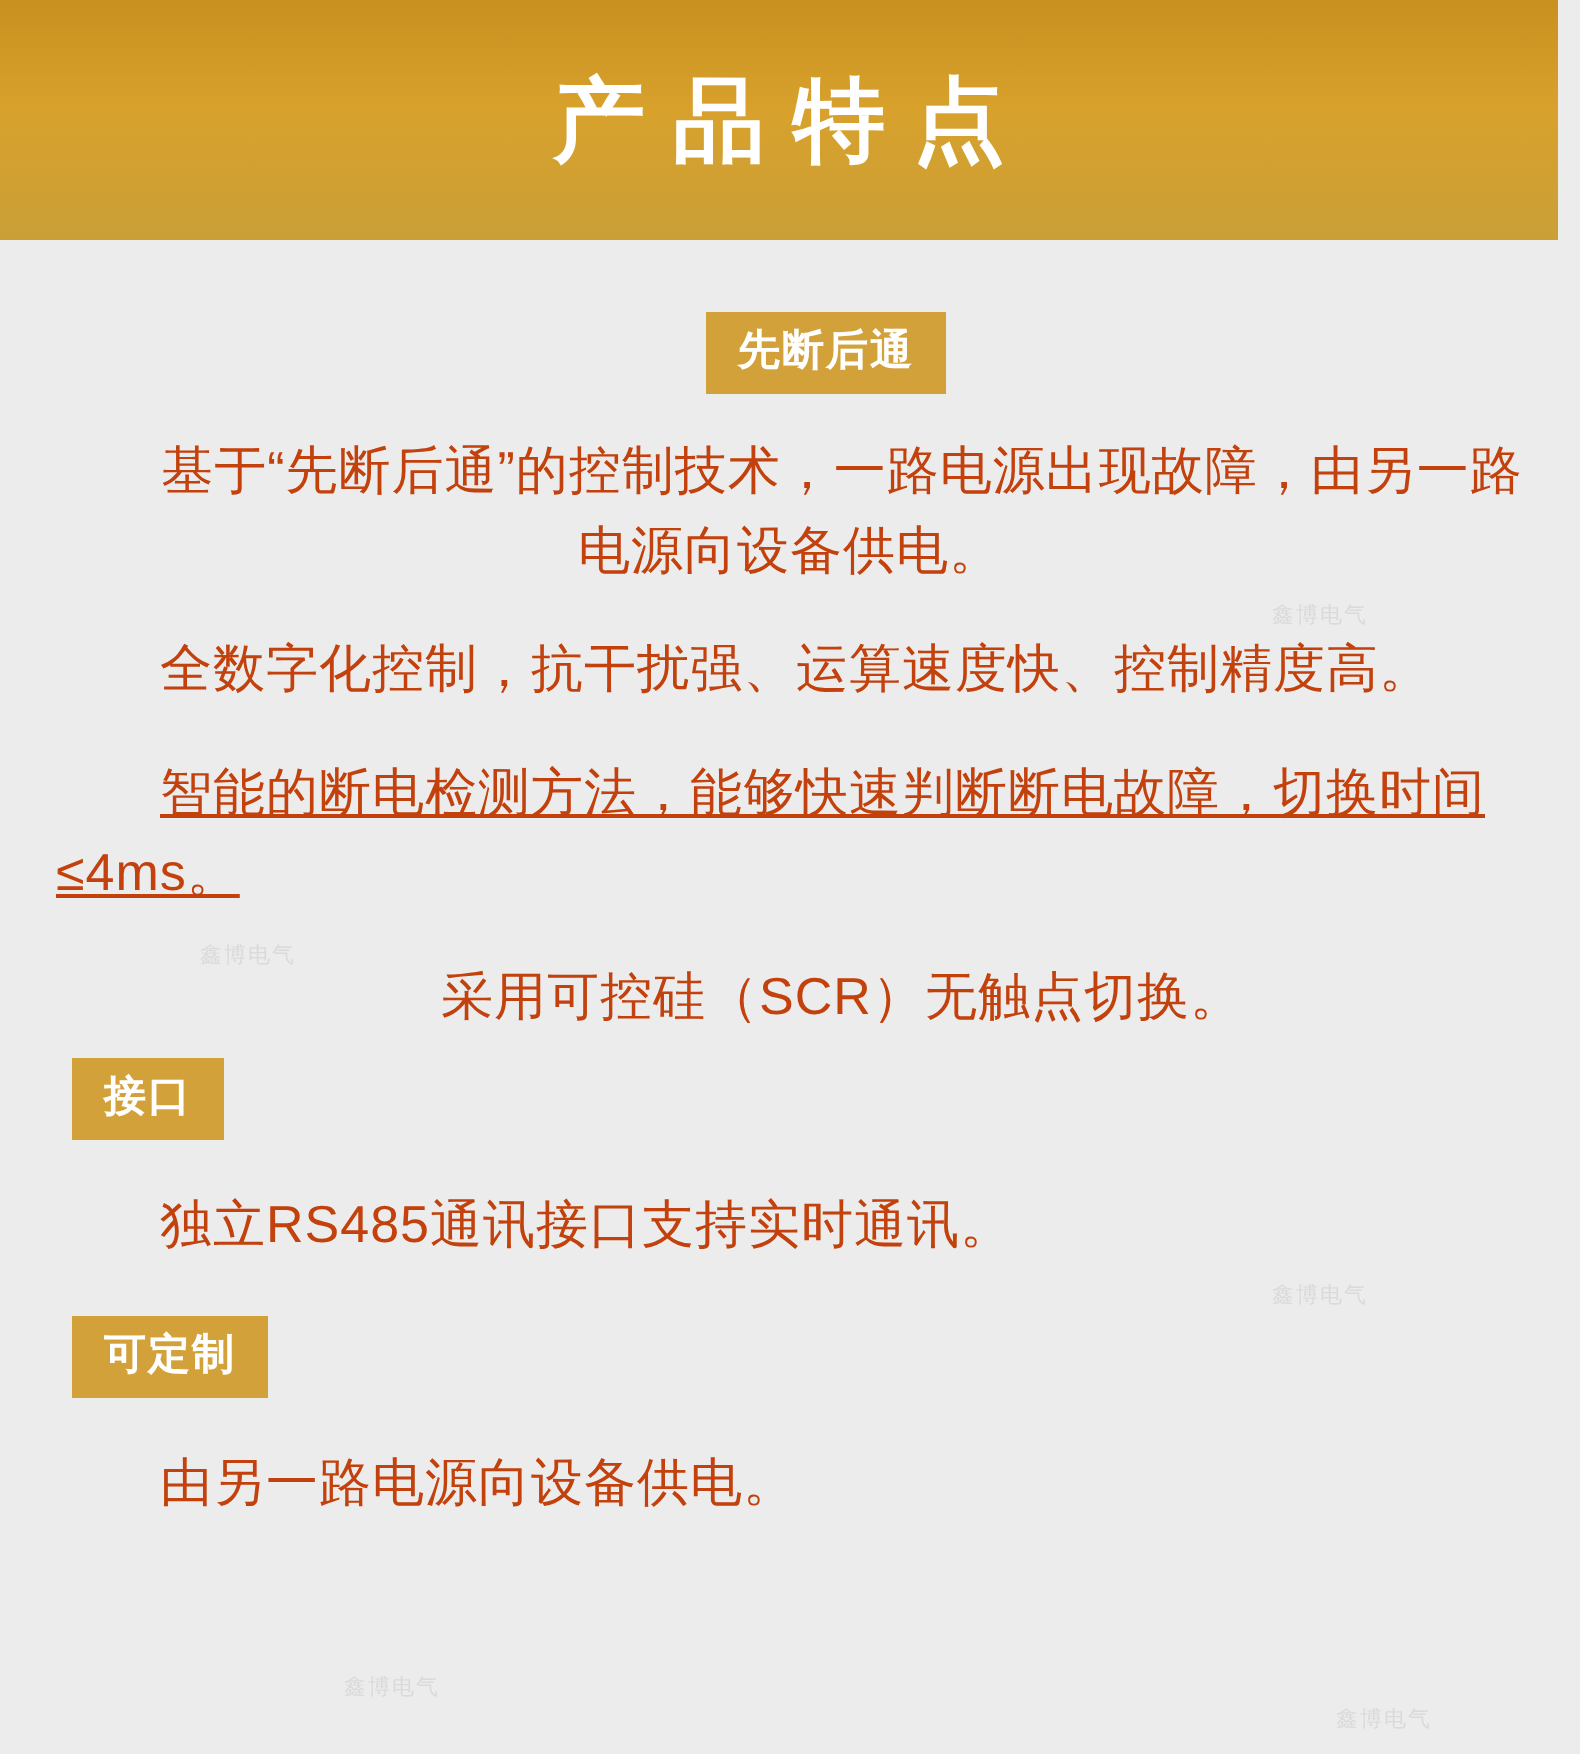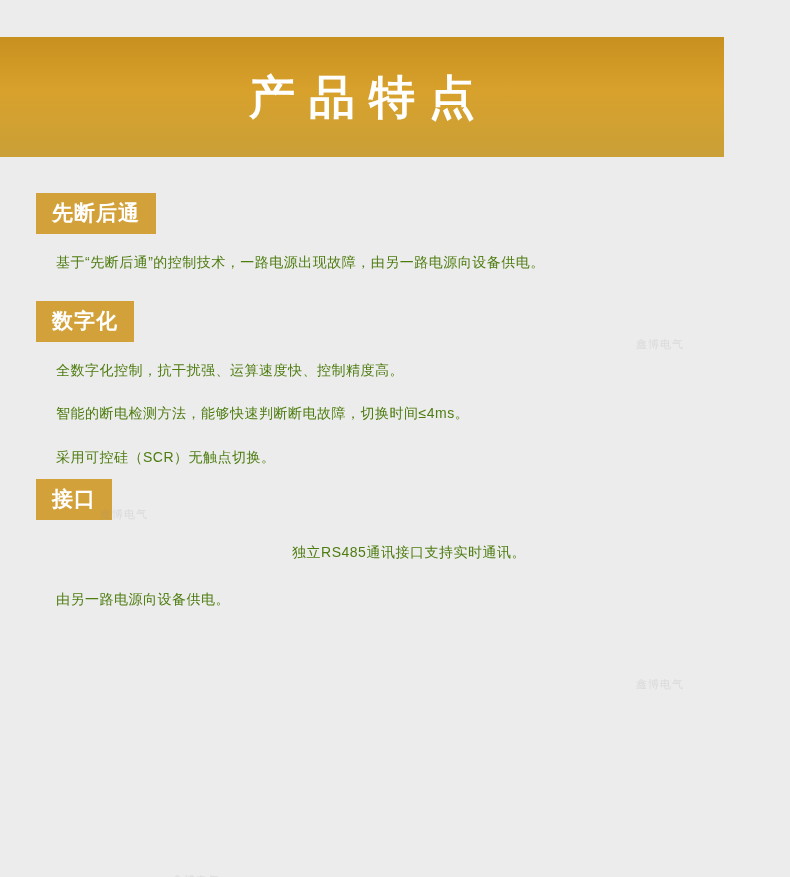--- a/index.html
+++ b/index.html
@@ -16,28 +16,27 @@
   .page {
     position: relative;
     width: 790px;
     height: 877px;
     background: #ececec;
   }
 
   
   .banner {
     position: relative;
-    width: 724px;
+    width: 779px;
     height: 120px;
     background: linear-gradient(180deg, #c8901f 0%, #d8a12c 45%, #caa037 100%);
     display: flex;
     align-items: center;
     justify-content: center;
     overflow: hidden;
-    margin-top: 37px;
   }
   .banner-title {
     color: #ffffff;
     font-size: 46px;
     font-weight: bold;
     letter-spacing: 14px;
     text-indent: 14px;
     line-height: 1;
     white-space: nowrap;
   }
@@ -60,39 +59,39 @@
     font-size: 21px;
     font-weight: bold;
     line-height: 1;
     padding: 9px 16px 11px 16px;
     margin-left: 36px;
     letter-spacing: 1px;
     white-space: nowrap;
   }
 
   .desc {
-    color: #4d7c0f;
-    font-size: 14px;
+    color: #c2410c;
+    font-size: 26px;
     line-height: 1.55;
     margin: 16px 28px 0 28px;
     text-indent: 2em;
     letter-spacing: 0.5px;
   }
 
   
   .b0 .desc { margin-top: 18px; }
-  .b0 { margin-bottom: 27px; }
+  .b0 { margin-bottom: 12px; text-align: center; }
   .b1 { margin-bottom: 10px; }
   .b1 .desc { margin-top: 18px; }
   .b2 { margin-bottom: 10px; }
-  .b2 .desc { margin-top: 22px; }
+  .b2 .desc { margin-top: 22px; text-decoration: underline; }
   .b3 { margin-bottom: 10px; }
-  .b3 .desc { margin-top: 22px; }
+  .b3 .desc { margin-top: 22px; text-align: center; }
   .b4 { margin-bottom: 26px; }
-  .b4 .desc { margin-top: 22px; text-align: center; }
+  .b4 .desc { margin-top: 22px; }
   .b5 .desc { margin-top: 22px; }
 
   
   .watermark {
     position: absolute;
     color: rgba(140, 140, 140, 0.18);
     font-size: 11px;
     letter-spacing: 1px;
     white-space: nowrap;
     pointer-events: none;
@@ -109,38 +108,38 @@
   </div>
 
   <div class="content">
 
     <div class="block b0">
       <div class="tag">先断后通</div>
       <div class="desc">基于“先断后通”的控制技术，一路电源出现故障，由另一路电源向设备供电。</div>
     </div>
 
     <div class="block b1">
-      <div class="tag">数字化</div>
       <div class="desc">全数字化控制，抗干扰强、运算速度快、控制精度高。</div>
     </div>
 
     <div class="block b2">
       <div class="desc">智能的断电检测方法，能够快速判断断电故障，切换时间≤4ms。</div>
     </div>
 
     <div class="block b3">
       <div class="desc">采用可控硅（SCR）无触点切换。</div>
     </div>
 
     <div class="block b4">
       <div class="tag">接口</div>
       <div class="desc">独立RS485通讯接口支持实时通讯。</div>
     </div>
 
     <div class="block b5">
+      <div class="tag">可定制</div>
       <div class="desc">由另一路电源向设备供电。</div>
     </div>
 
   </div>
 
   <div class="watermark" id="wm0" style="left: 636px; top: 300px;">鑫博电气</div>
   <div class="watermark" id="wm1" style="left: 100px; top: 470px;">鑫博电气</div>
   <div class="watermark" id="wm2" style="left: 636px; top: 640px;">鑫博电气</div>
   <div class="watermark" id="wm3" style="left: 172px; top: 836px;">鑫博电气</div>
   <div class="watermark" id="wm4" style="left: 668px; top: 852px;">鑫博电气</div>

